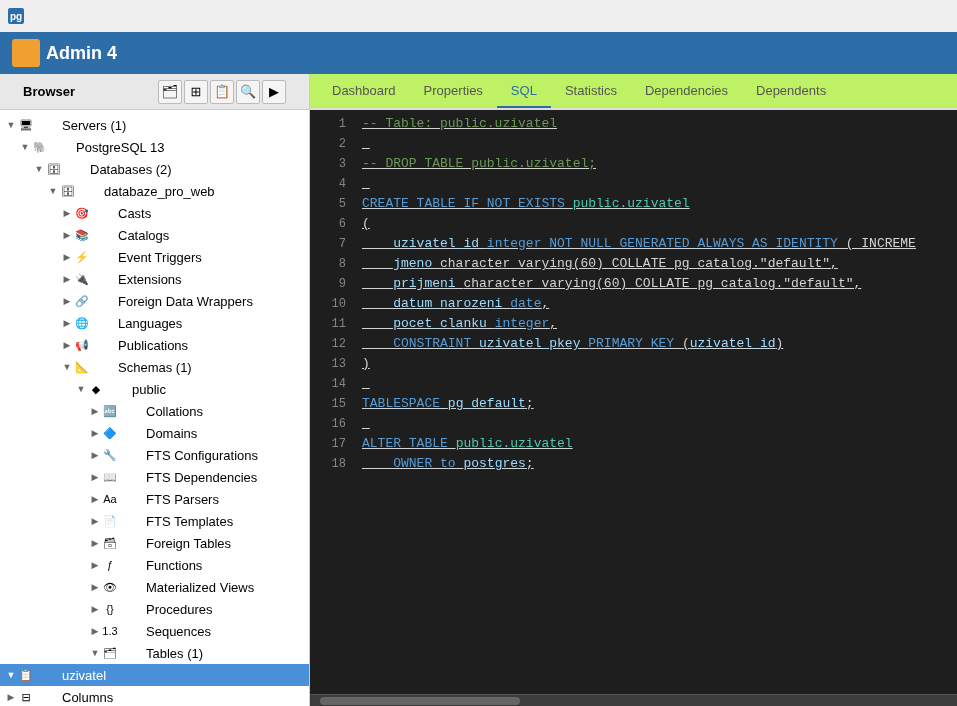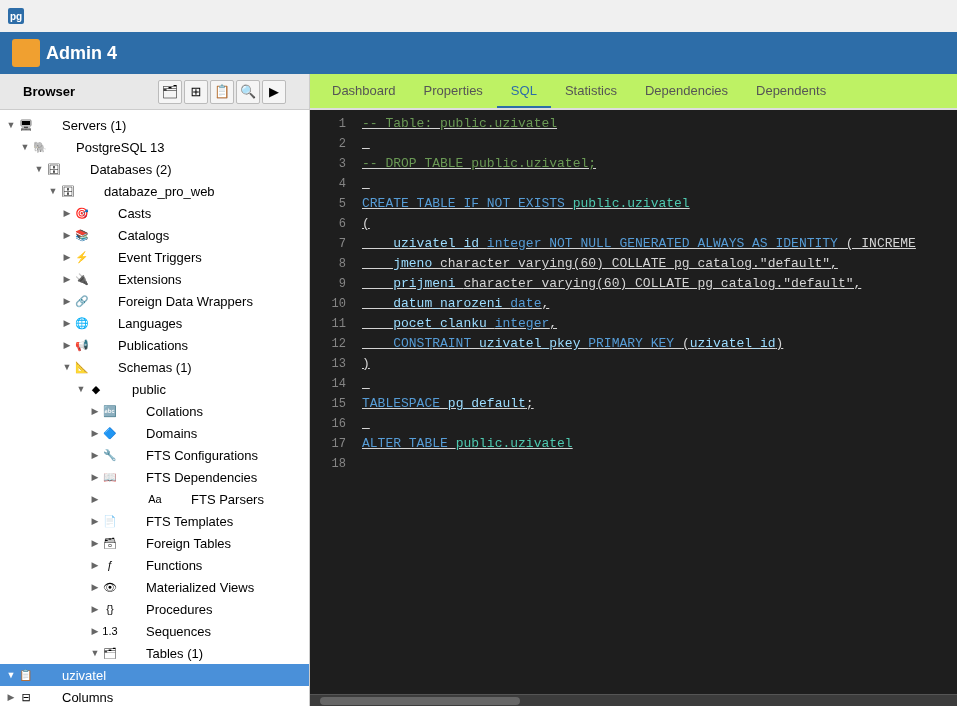--- a/index.html
+++ b/index.html
@@ -335,21 +335,21 @@
           <span class="node-icon" style="font-size: 11px;">🔧</span>
           <span class="node-label">FTS Configurations</span>
         </div>
         <div class="tree-node indent-6">
           <span class="tree-toggle">▶</span>
           <span class="node-icon" style="font-size: 11px;">📖</span>
           <span class="node-label">FTS Dependencies</span>
         </div>
         <div class="tree-node indent-6">
           <span class="tree-toggle">▶</span>
-          <span class="node-icon" style="font-size: 11px; margin-left: 45px;">Aa</span>
+          <span class="node-icon" style="font-size: 11px;">Aa</span>
           <span class="node-label">FTS Parsers</span>
         </div>
         <div class="tree-node indent-6">
           <span class="tree-toggle">▶</span>
           <span class="node-icon" style="font-size: 11px;">📄</span>
           <span class="node-label">FTS Templates</span>
         </div>
         <div class="tree-node indent-6">
           <span class="tree-toggle">▶</span>
           <span class="node-icon" style="font-size: 11px;">🗃</span>
@@ -468,20 +468,21 @@
         <div class="code-line">
           <span class="line-num">16</span>
           <span class="code-content">&nbsp;</span>
         </div>
         <div class="code-line">
           <span class="line-num">17</span>
           <span class="code-content"><span class="kw">ALTER TABLE </span><span class="tbl">public.uzivatel</span></span>
         </div>
         <div class="code-line">
           <span class="line-num">18</span>
+          <span class="code-content"><span class="kw">    OWNER to </span><span class="prop">postgres</span><span class="op">;</span></span>
         </div>
       </div>
 
     <div class="scrollbar-area">
       <div class="scrollbar-thumb-h"></div>
     </div>
 
   </div>
 </div>
 

